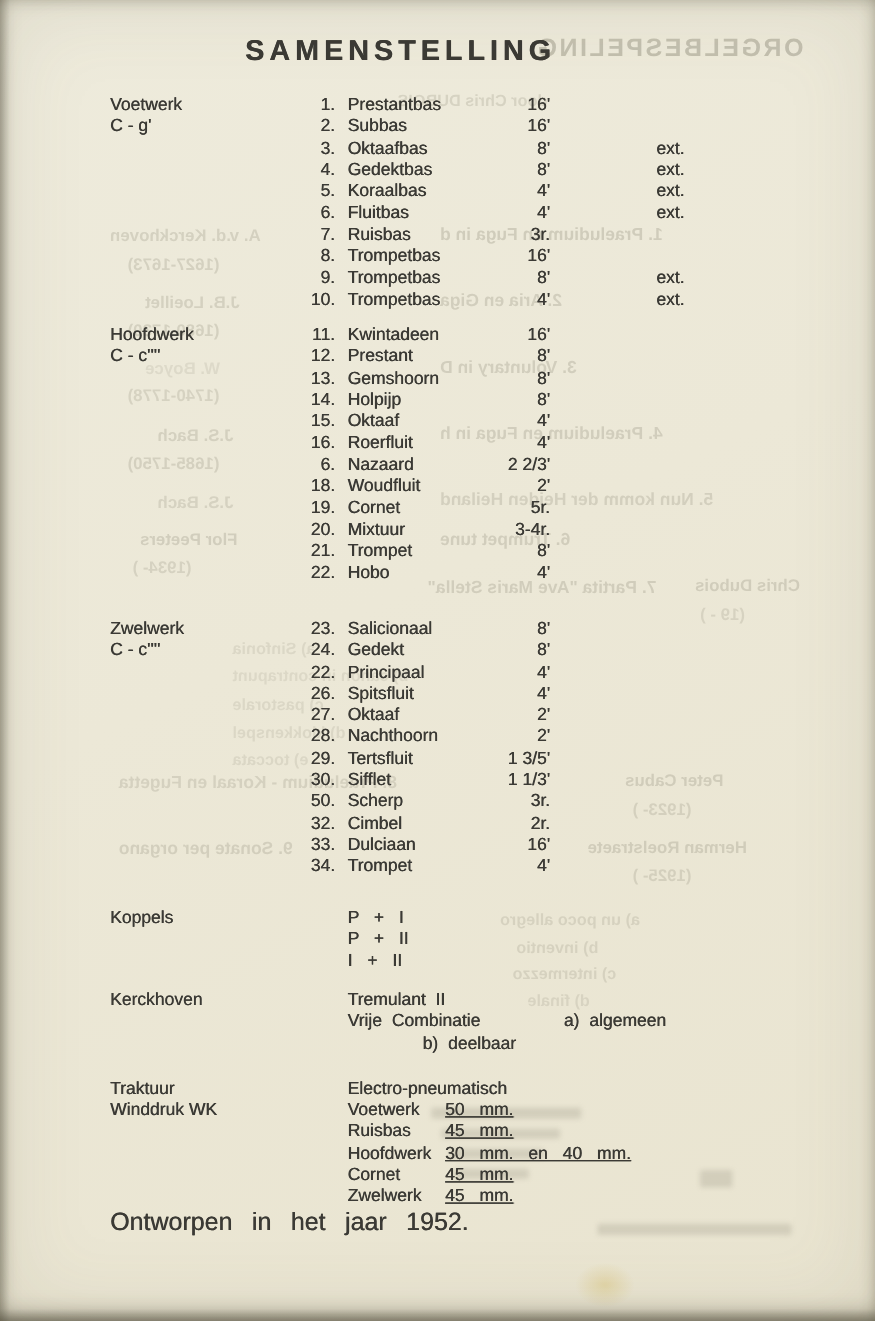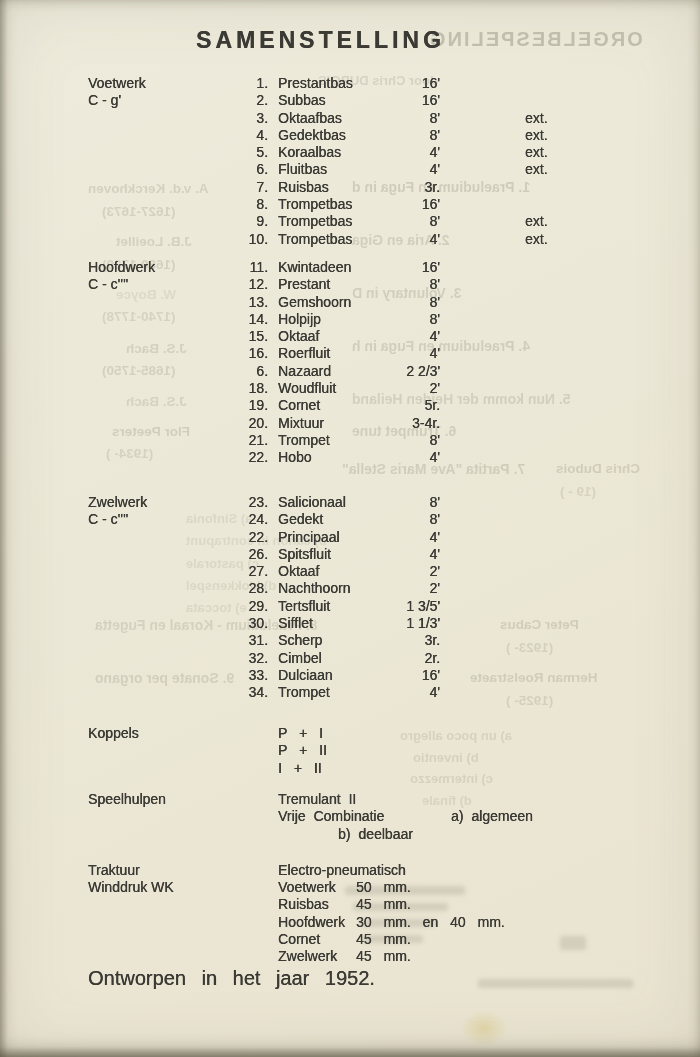--- a/index.html
+++ b/index.html
@@ -36,21 +36,21 @@
   .c-num{text-align:right;}
   .c-name{padding-left:10px;white-space:nowrap;}
   .c-pitch{text-align:right;white-space:nowrap;}
   .c-ext{padding-left:85px;white-space:nowrap;}
   .vals{margin-left:190px;}
   .vrow{position:relative;white-space:nowrap;word-spacing:4px;}
   .sec-koppels .vrow{word-spacing:8px;}
   .fcopt{position:absolute;left:152px;margin-left:21px;}
   .fcopt2{display:inline-block;margin-left:60px;}
   .wrow{display:grid;grid-template-columns:78px auto;}
-  .wrow .wval{word-spacing:8px;white-space:nowrap;}
+  .wrow .wval{word-spacing:8px;white-space:nowrap;text-decoration:underline;}
   .footer{position:absolute;left:88px;top:967px;font-size:20px;word-spacing:10px;z-index:3;white-space:nowrap;}
 
   
   .ghost{position:absolute;white-space:nowrap;font-weight:bold;color:#878371;
     transform:scaleX(-1);filter:blur(.6px);z-index:1;}
   .smudge{position:absolute;background:rgba(140,135,115,.24);filter:blur(2.2px);
     border-radius:2px;z-index:1;}
 
   
   .sec-koppels{top:725px;}
@@ -311,21 +311,21 @@
             <span class="c-pitch">1 3/5'</span>
             <span class="c-ext"></span>
           </div>
           <div class="srow ink">
             <span class="c-num">30.</span>
             <span class="c-name">Sifflet</span>
             <span class="c-pitch">1 1/3'</span>
             <span class="c-ext"></span>
           </div>
           <div class="srow ink">
-            <span class="c-num">31.</span>
+            <span class="c-num">50.</span>
             <span class="c-name">Scherp</span>
             <span class="c-pitch">3r.</span>
             <span class="c-ext"></span>
           </div>
           <div class="srow ink">
             <span class="c-num">32.</span>
             <span class="c-name">Cimbel</span>
             <span class="c-pitch">2r.</span>
             <span class="c-ext"></span>
           </div>
@@ -348,21 +348,21 @@
   <div class="sec sec-koppels">
     <div class="seclabel ink">Koppels</div>
     <div class="vals" id="couplerVals">
         <div class="vrow ink">P + I</div>
         <div class="vrow ink">P + II</div>
         <div class="vrow ink">I + II</div>
       </div>
   </div>
 
   <div class="sec sec-speel">
-    <div class="seclabel ink">Speelhulpen</div>
+    <div class="seclabel ink">Kerckhoven</div>
     <div class="vals">
       <div id="aidItems">
           <div class="vrow ink">Tremulant II</div>
         </div>
       <div class="vrow ink">
         <span>Vrije Combinatie</span>
         <span class="fcopt">a) algemeen</span>
       </div>
       <div class="vrow ink">
         <span class="fcopt2">b) deelbaar</span>

